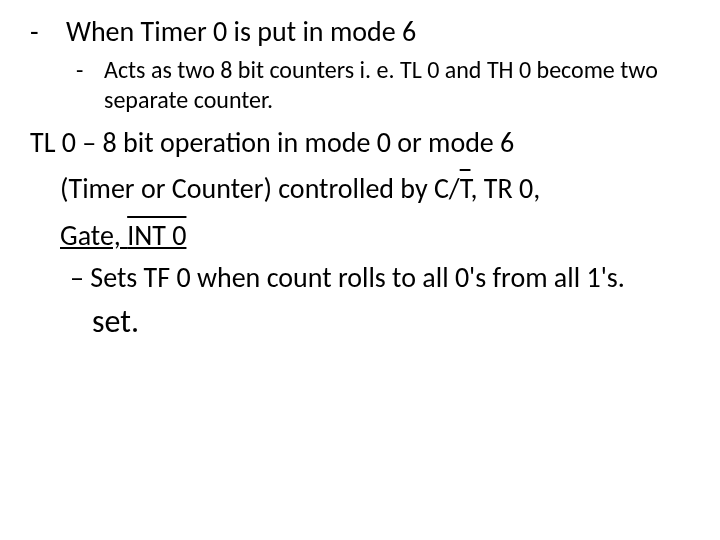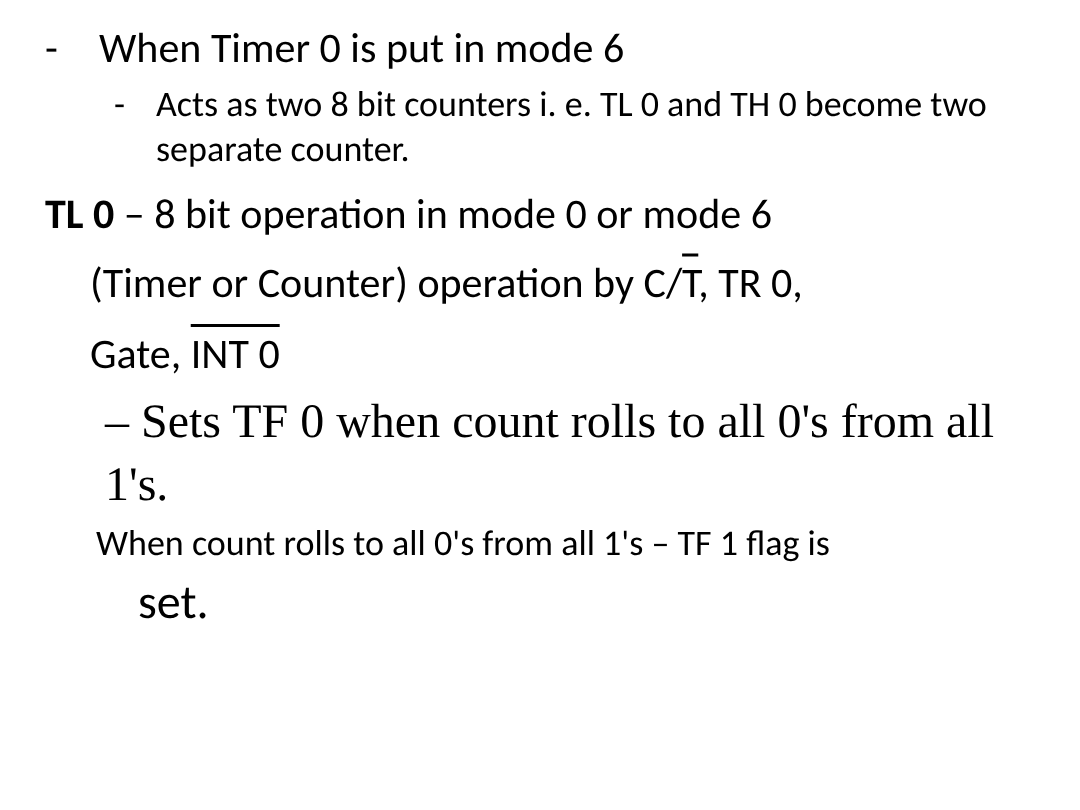--- a/index.html
+++ b/index.html
@@ -30,25 +30,25 @@
     flex: 1 1 auto;
   }
   
   .lvl1 { font-size: 28px; line-height: 1.25; margin: 4px 0 6px 0; }
   .lvl1 .dash { width: 28px; text-align: left; font-size: 28px; }
   
   .lvl2 { font-size: 24px; line-height: 1.25; margin: 2px 0 10px 46px; }
   .lvl2 .dash { width: 20px; font-size: 24px; }
   
   .para { font-size: 28px; line-height: 1.3; margin: 10px 0 6px 0; }
-  .para .lead { font-weight: 700; }
+  .para .lead { font-weight: 400; }
   .para-line2 { padding-left: 30px; }
-  .para-line3 { padding-left: 30px; }
+  .para-line3 { padding-left: 30px; text-decoration: underline; }
   
-  .sub { font-size: 32px; line-height: 1.3; margin: 4px 0 4px 40px; font-family: Liberation Serif, serif; }
+  .sub { font-size: 28px; line-height: 1.3; margin: 4px 0 4px 40px; }
   .sub-cont { font-size: 24px; line-height: 1.3; margin: 2px 0 2px 34px; }
   .sub-cont2 { font-size: 32px; line-height: 1.3; margin: 2px 0 2px 62px; }
   
   .ovl {
     text-decoration: overline;
     text-decoration-thickness: 2px;
   }
 </style>
 </head>
 <body>
@@ -62,25 +62,24 @@
 
   <div class="row lvl2">
     <div class="dash">-</div>
     <div class="txt">Acts as two 8 bit counters i. e. TL 0 and TH 0 become two separate counter.</div>
   </div>
 
   <div class="para">
     <span class="lead">TL 0</span><span> – 8 bit operation in mode 0 or mode 6</span>
   </div>
   <div class="para para-line2">
-    <span>(Timer or Counter) operation by C/</span><span class="ovl">T</span><span>, TR 0,</span>
+    <span>(Timer or Counter) controlled by C/</span><span class="ovl">T</span><span>, TR 0,</span>
   </div>
   <div class="para para-line3">
     <span>Gate, </span><span class="ovl">INT 0</span>
   </div>
 
   <div class="sub">– Sets TF 0 when count rolls to all 0's from all 1's.</div>
 
 
-  <div class="sub-cont">When count rolls to all 0's from all 1's – TF 1 flag is</div>
   <div class="sub-cont2">set.</div>
 
 </div>
 
 </body></html>

